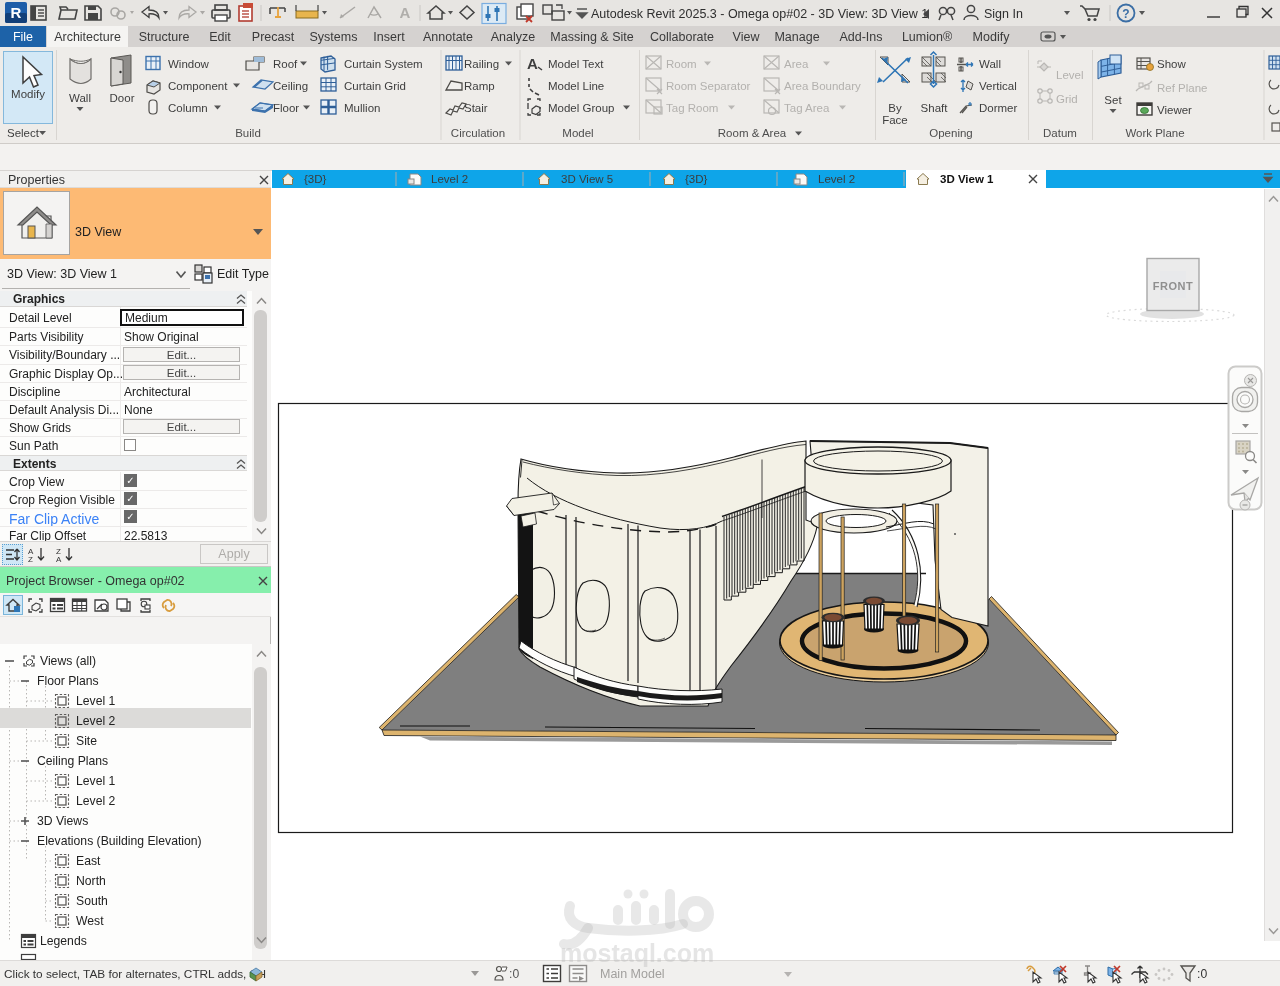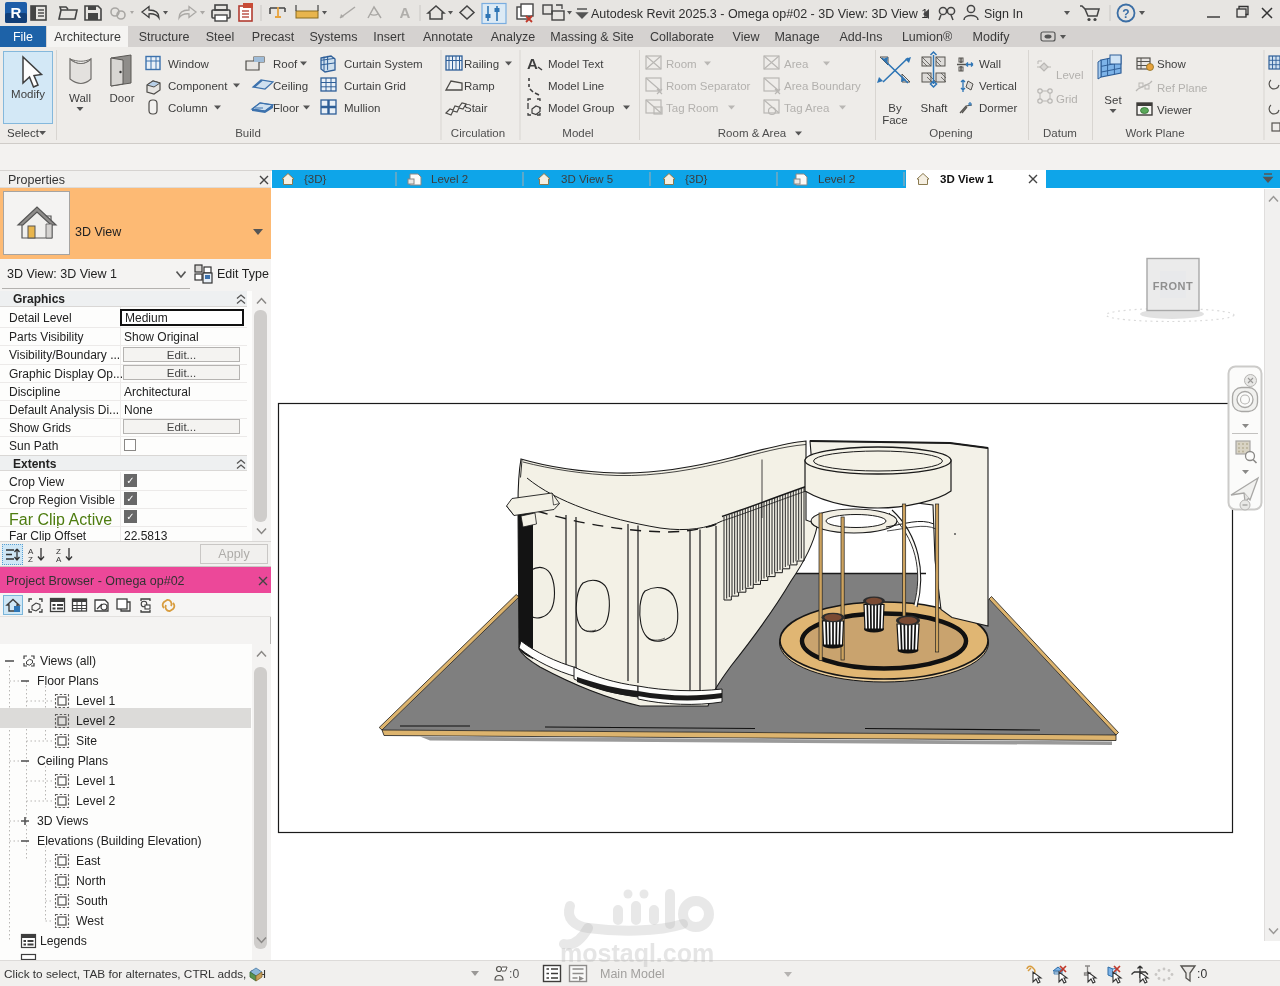--- a/index.html
+++ b/index.html
@@ -124,21 +124,21 @@
       <line x1="1207" y1="17" x2="1220" y2="17" stroke="#333" stroke-width="1.4"></line>
       <rect x="1237" y="9" width="9" height="8" fill="none" stroke="#333" stroke-width="1.3"></rect>
       <path d="M1239 9 l0 -2.5 l9 0 l0 8 l-2.5 0" fill="none" stroke="#333" stroke-width="1.3"></path>
       <path d="M1262 8 l10 10 m0 -10 l-10 10" stroke="#333" stroke-width="1.5"></path>
     </svg>
   </div>
   <div class="abs" id="menurow">
     <div class="mtab" style="left:0;width:46px;background:#1d62a8;color:#fff;">File</div>
     <div class="mtab" style="left:47px;width:81px;background:#f5f4f2;">Architecture</div>
     <div class="mtab" style="left:133px;width:62px;">Structure</div>
-    <div class="mtab" style="left:200px;width:40px;">Steel</div>
+    <div class="mtab" style="left:200px;width:40px;">Edit</div>
     <div class="mtab" style="left:247px;width:52px;">Precast</div>
     <div class="mtab" style="left:306px;width:55px;">Systems</div>
     <div class="mtab" style="left:368px;width:42px;">Insert</div>
     <div class="mtab" style="left:418px;width:60px;">Annotate</div>
     <div class="mtab" style="left:487px;width:52px;">Analyze</div>
     <div class="mtab" style="left:545px;width:94px;">Massing &amp; Site</div>
     <div class="mtab" style="left:646px;width:72px;">Collaborate</div>
     <div class="mtab" style="left:727px;width:38px;">View</div>
     <div class="mtab" style="left:771px;width:52px;text-align:right;">Manage</div>
     <div class="mtab" style="left:834px;width:54px;">Add-Ins</div>
@@ -433,21 +433,21 @@
             <path d="M1 4.5 L5 1 L9 4.5 M1 9.5 L5 6 L9 9.5" fill="none" stroke="#555" stroke-width="1.3"></path>
           </svg>
       </div>
       <div class="abs" style="left:120px;top:181px;width:1px;height:69px;background:#eceae9;"></div>
       <div class="t" style="left:9px;top:184px;font-size:12px;color:#222;">Crop View</div>
       <div class="abs" style="left:124px;top:183px;width:13px;height:13px;background:#686868;color:#fff;font-size:10px;text-align:center;line-height:13px;">✓</div>
       <div class="abs" style="left:0;top:199px;width:247px;height:1px;background:#eceae9;"></div>
       <div class="t" style="left:9px;top:202px;font-size:12px;color:#222;">Crop Region Visible</div>
       <div class="abs" style="left:124px;top:201px;width:13px;height:13px;background:#686868;color:#fff;font-size:10px;text-align:center;line-height:13px;">✓</div>
       <div class="abs" style="left:0;top:217px;width:247px;height:1px;background:#eceae9;"></div>
-      <div class="t" style="left:9px;top:220px;font-size:16px;color:#4d7c0f;">Far Clip Active</div>
+      <div class="t" style="left:9px;top:220px;font-size:14px;color:#3b82f6;">Far Clip Active</div>
       <div class="abs" style="left:124px;top:219px;width:13px;height:13px;background:#686868;color:#fff;font-size:10px;text-align:center;line-height:13px;">✓</div>
       <div class="abs" style="left:0;top:235px;width:247px;height:1px;background:#eceae9;"></div>
       <div class="t" style="left:9px;top:238px;font-size:12px;color:#222;">Far Clip Offset</div>
       <div class="t" style="left:124px;top:238px;font-size:12px;color:#222;">22.5813</div>
     </div>
 
     <div class="abs" style="left:252px;top:120px;width:19px;height:250px;background:#f4f3f2;">
       <svg class="abs" style="left:4px;top:6px;" width="11" height="8">
           <path d="M1 6.5 L5.5 1.5 L10 6.5" fill="none" stroke="#8a8886" stroke-width="1.5"></path>
         </svg>
@@ -468,21 +468,21 @@
           <path d="M13 2 l0 12 m-3 -3.5 l3 3.5 l3 -3.5" stroke="#333" stroke-width="1.3" fill="none"></path>
         </svg>
       <svg class="abs" style="left:56px;top:4px;" width="19" height="17">
           <text x="0" y="8" font-size="8" fill="#333">Z</text>
           <text x="0" y="16" font-size="8" fill="#333">A</text>
           <path d="M13 2 l0 12 m-3 -3.5 l3 3.5 l3 -3.5" stroke="#333" stroke-width="1.3" fill="none"></path>
         </svg>
       <div class="abs" style="left:200px;top:2px;width:68px;height:20px;border:1px solid #c9c7c5;background:#f1f0ee;font-size:12.5px;color:#aeaca9;text-align:center;line-height:19px;">Apply</div>
     </div>
 
-    <div class="abs" style="left:0;top:395px;width:271px;height:27px;background:#ec4899;border-top:1px solid #c9c7c5;">
+    <div class="abs" style="left:0;top:395px;width:271px;height:27px;background:#86efac;border-top:1px solid #c9c7c5;">
       <div class="t" style="left:6px;top:7px;font-size:12.5px;color:#333;">Project Browser - Omega op#02</div>
       <svg class="abs" style="left:258px;top:9px;" width="10" height="10">
           <path d="M1 1 L9 9 M9 1 L1 9" stroke="#444" stroke-width="1.4"></path>
         </svg>
     </div>
 
     <div class="abs" style="left:0;top:422px;width:271px;height:24px;background:#f6f5f4;border-bottom:1px solid #e3e1df;">
       <div class="abs" style="left:3px;top:2px;width:20px;height:20px;background:#cfe7f6;border:1px solid #7ab5da;"></div>
       <svg class="abs" style="left:5px;top:4px;" width="17" height="17" viewBox="0 0 17 17">
         <path d="M2 8 L8 2.5 L14 8 L12 8 L12 14 L4 14 L4 8 Z" fill="none" stroke="#3e3e3e" stroke-width="1.4"></path>

